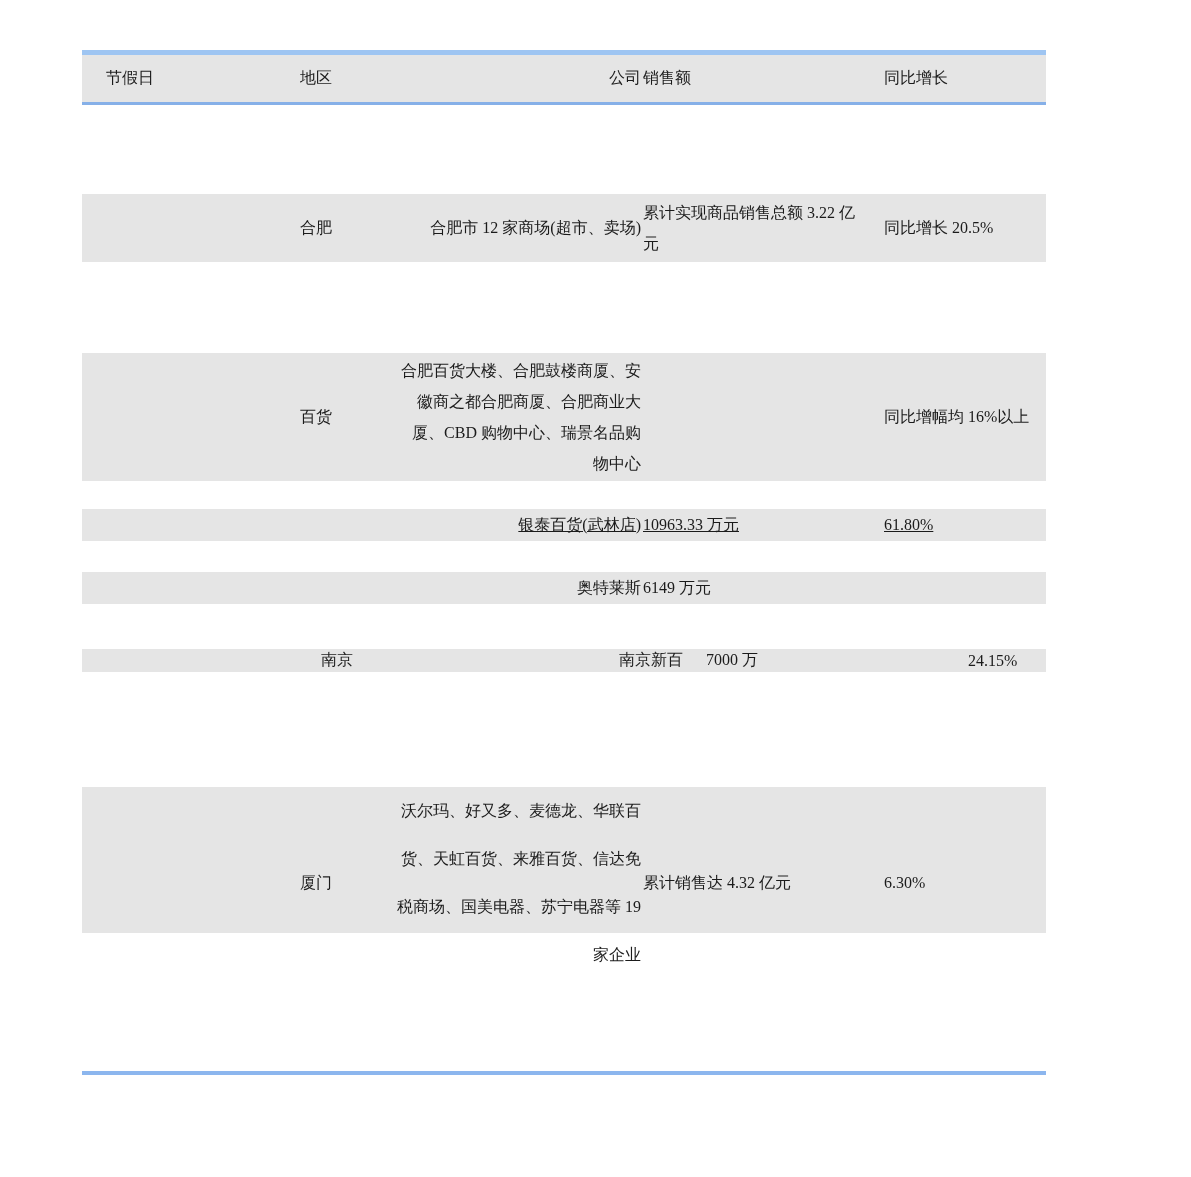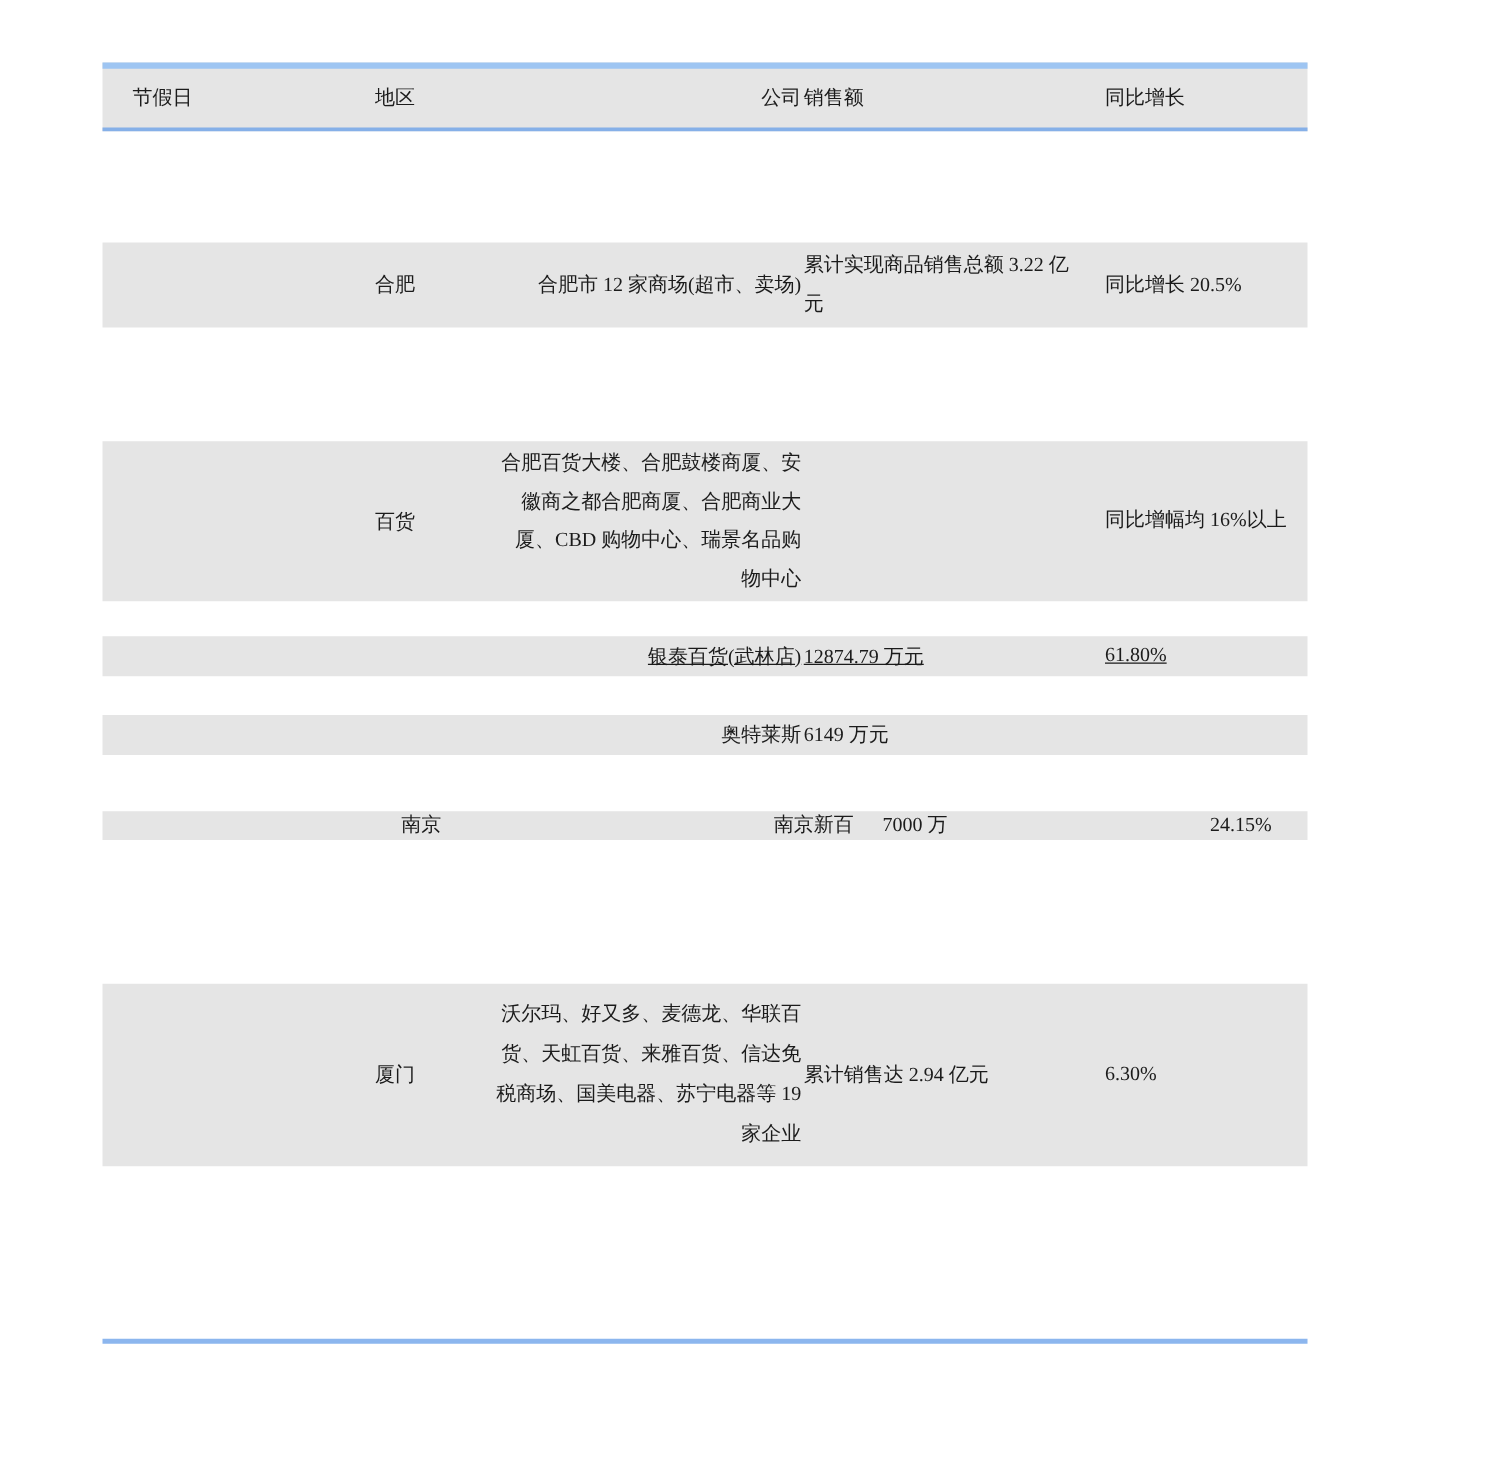--- a/index.html
+++ b/index.html
@@ -33,21 +33,21 @@
   .row1{margin-top:89px;height:68px;}
   .row1 .wrap-sales{max-width:225px;line-height:31px;}
   .row2{margin-top:91px;height:128px;}
   .row2 .wrap-company{max-width:242px;line-height:31px;}
   .row2 .wrap-growth{max-width:158px;line-height:30px;}
   .row3{margin-top:28px;height:32px;text-decoration:underline;}
   .row4{margin-top:31px;height:32px;}
   .row5{margin-top:30px;height:32px;}
   .row6{margin-top:45px;height:23px;gap:21px;}
   .row7{margin-top:115px;height:146px;}
-  .row7 .wrap-company{max-width:248px;line-height:32px;font-family:Liberation Serif, serif;}
+  .row7 .wrap-company{max-width:248px;line-height:48px;font-family:Liberation Serif, serif;}
   .cell-span{display:inline-block;vertical-align:middle;}
   .footer-rule{
     margin-top:138px;
     width:964px;height:4px;
     background:var(--blue-rule);
   }
 </style>
 </head>
 <body>
 
@@ -75,21 +75,21 @@
       <div>百货</div>
       <div><span class="cell-span wrap-company">合肥百货大楼、合肥鼓楼商厦、安徽商之都合肥商厦、合肥商业大厦、CBD 购物中心、瑞景名品购物中心</span></div>
       <div></div>
       <div><span class="cell-span wrap-growth">同比增幅均 16%以上</span></div>
     </div>
 
     <div class="row row3">
       <div></div>
       <div></div>
       <div>银泰百货(武林店)</div>
-      <div>12874.79 万元</div>
+      <div>10963.33 万元</div>
       <div>61.80%</div>
     </div>
 
     <div class="row row4">
       <div></div>
       <div></div>
       <div>奥特莱斯</div>
       <div>6149 万元</div>
       <div></div>
     </div>
@@ -100,20 +100,20 @@
       <div>南京</div>
       <div>南京新百</div>
       <div>7000 万</div>
       <div>24.15%</div>
     </div>
 
     <div class="row row7">
       <div></div>
       <div>厦门</div>
       <div><span class="cell-span wrap-company">沃尔玛、好又多、麦德龙、华联百货、天虹百货、来雅百货、信达免税商场、国美电器、苏宁电器等 19 家企业</span></div>
-      <div>累计销售达 2.94 亿元</div>
+      <div>累计销售达 4.32 亿元</div>
       <div>6.30%</div>
     </div>
 
     <div class="footer-rule"></div>
 
   </div>
 </div>
 
 </body></html>

